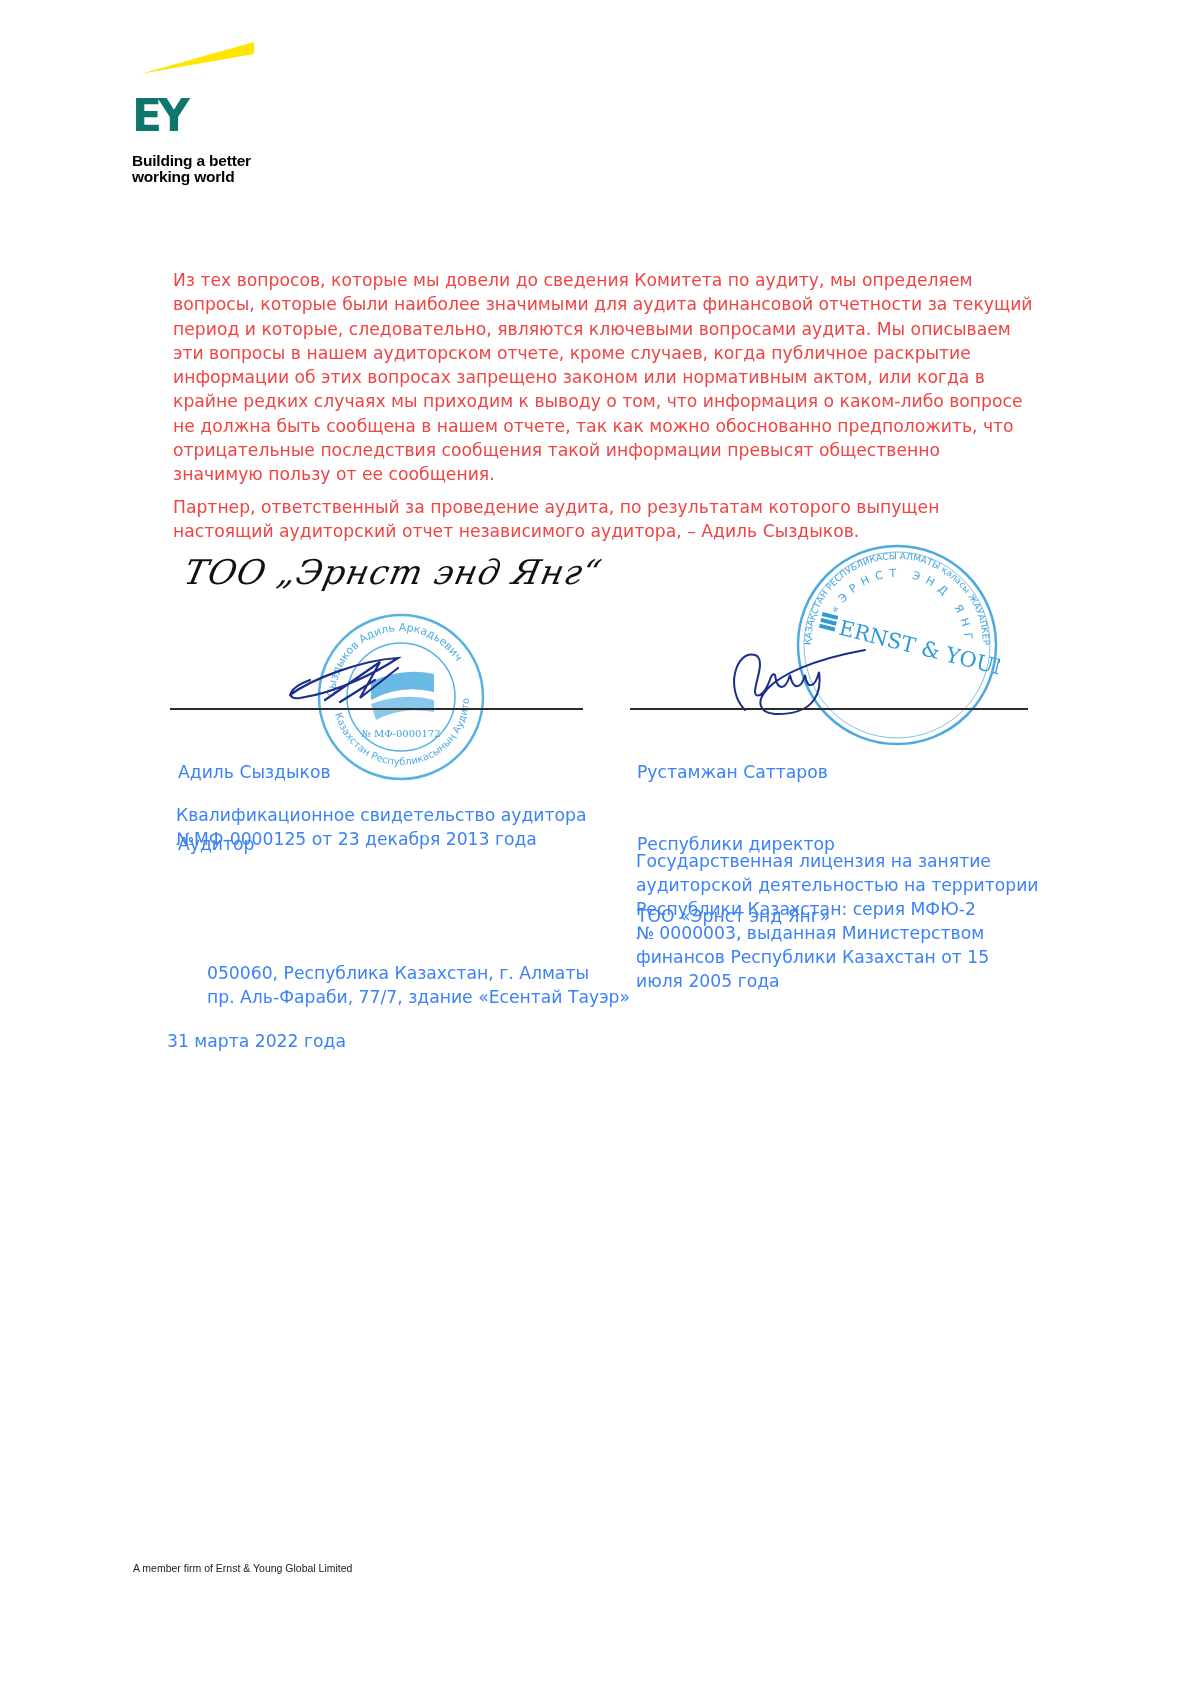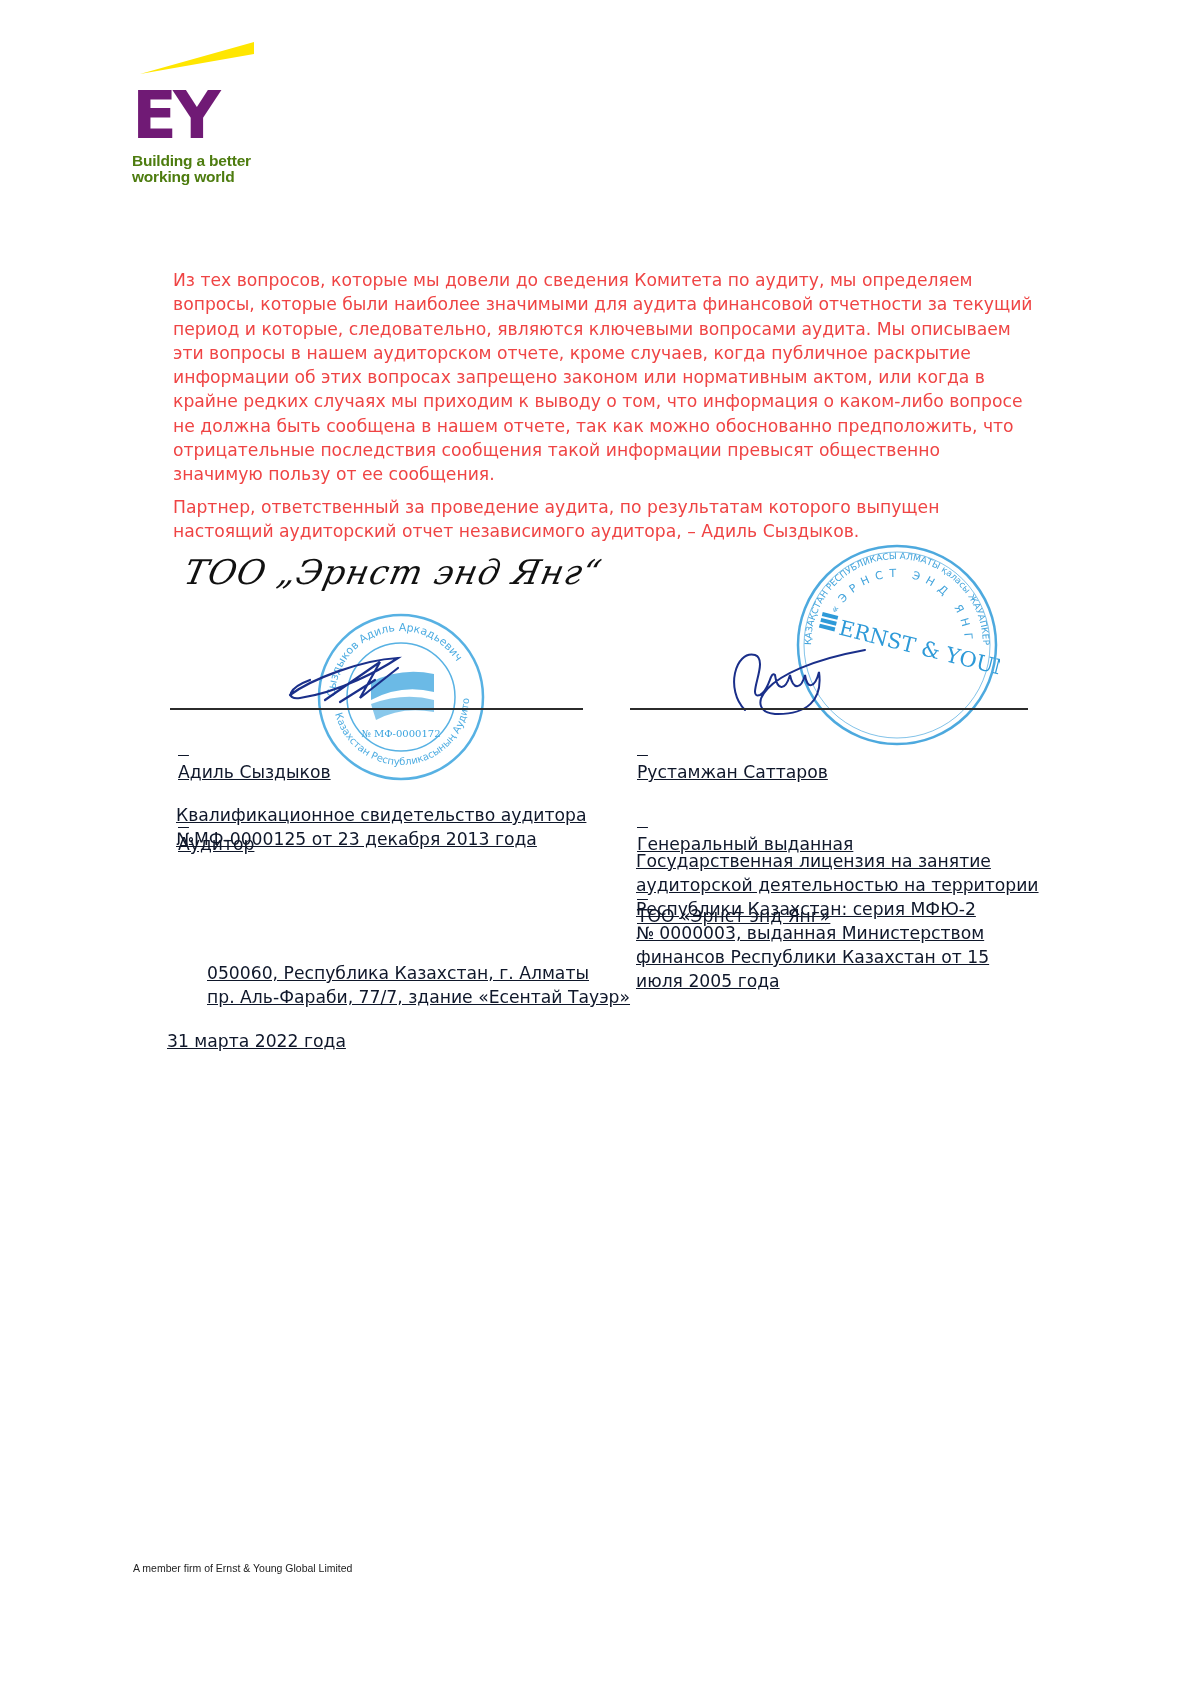--- a/index.html
+++ b/index.html
@@ -4,37 +4,37 @@
 <style>
   html, body { margin: 0; padding: 0; background: #ffffff; }
   body { width: 1200px; height: 1698px; position: relative; overflow: hidden;
          font-family: "DejaVu Sans", sans-serif; color: #1c1c1c; }
   .abs { position: absolute; }
 
   
   .logo { left: 132px; top: 40px; width: 130px; height: 150px; }
   .logo-beam { position: absolute; left: 8px; top: 0; }
   .logo-ey { position: absolute; left: 0; top: 46px; font-family: "DejaVu Sans", sans-serif;
-             font-weight: bold; font-size: 66px; line-height: 60px; color: #701a75; letter-spacing: -4px; }
+             font-weight: bold; font-size: 44px; line-height: 60px; color: #0f766e; letter-spacing: -4px; }
   .logo-tag { position: absolute; left: 0; top: 113px; font-family: "Liberation Sans", sans-serif; font-weight: bold;
-              font-size: 15.5px; line-height: 16px; color: #4d7c0f; letter-spacing: -0.2px; }
+              font-size: 15.5px; line-height: 16px; color: #000000; letter-spacing: -0.2px; }
 
   
   .para { left: 173px; width: 900px; font-size: 17.2px; line-height: 24.3px; color: #ef4444; white-space: pre; }
   .p1 { top: 268px; }
   .p2 { top: 495px; }
 
   .company-script { left: 185px; top: 552px; font-family: "DejaVu Serif", serif; font-style: italic;
                     font-size: 34px; color: #111; letter-spacing: 1px; transform: skewX(-12deg); }
 
   .sig-line { height: 1.5px; background: #2b2b2b; top: 708px; }
   .sig-line.left { left: 170px; width: 413px; }
   .sig-line.right { left: 630px; width: 398px; }
 
-  .block { font-size: 17.2px; line-height: 24px; color: #0f172a; white-space: pre; text-decoration: underline; }
+  .block { font-size: 17.2px; line-height: 24px; color: #3b82f6; white-space: pre; }
   .left-sign { left: 178px; top: 712px; }
   .right-sign { left: 637px; top: 712px; }
   .left-cert { left: 176px; top: 803px; }
   .right-lic { left: 636px; top: 803px; margin-top: 46px; }
   .address { left: 167px; top: 961px; margin-left: 40px; }
   .date { left: 167px; top: 1029px; }
 
   .footer { left: 133px; top: 1562px; font-family: "Liberation Sans", sans-serif; font-size: 10.5px; color: #222; }
 
   
@@ -121,21 +121,21 @@
 <div class="abs sig-line left"></div>
 <div class="abs sig-line right"></div>
 
 <div class="abs block left-sign">
   <div>Адиль Сыздыков</div>
   <div>Аудитор</div>
 </div>
 
 <div class="abs block right-sign">
   <div>Рустамжан Саттаров</div>
-  <div>Генеральный выданная</div>
+  <div>Республики директор</div>
   <div>ТОО «Эрнст энд Янг»</div>
 </div>
 
 <div class="abs block left-cert">Квалификационное свидетельство аудитора
 №МФ-0000125 от 23 декабря 2013 года</div>
 <div class="abs block right-lic">Государственная лицензия на занятие
 аудиторской деятельностью на территории
 Республики Казахстан: серия МФЮ-2
 № 0000003, выданная Министерством
 финансов Республики Казахстан от 15

